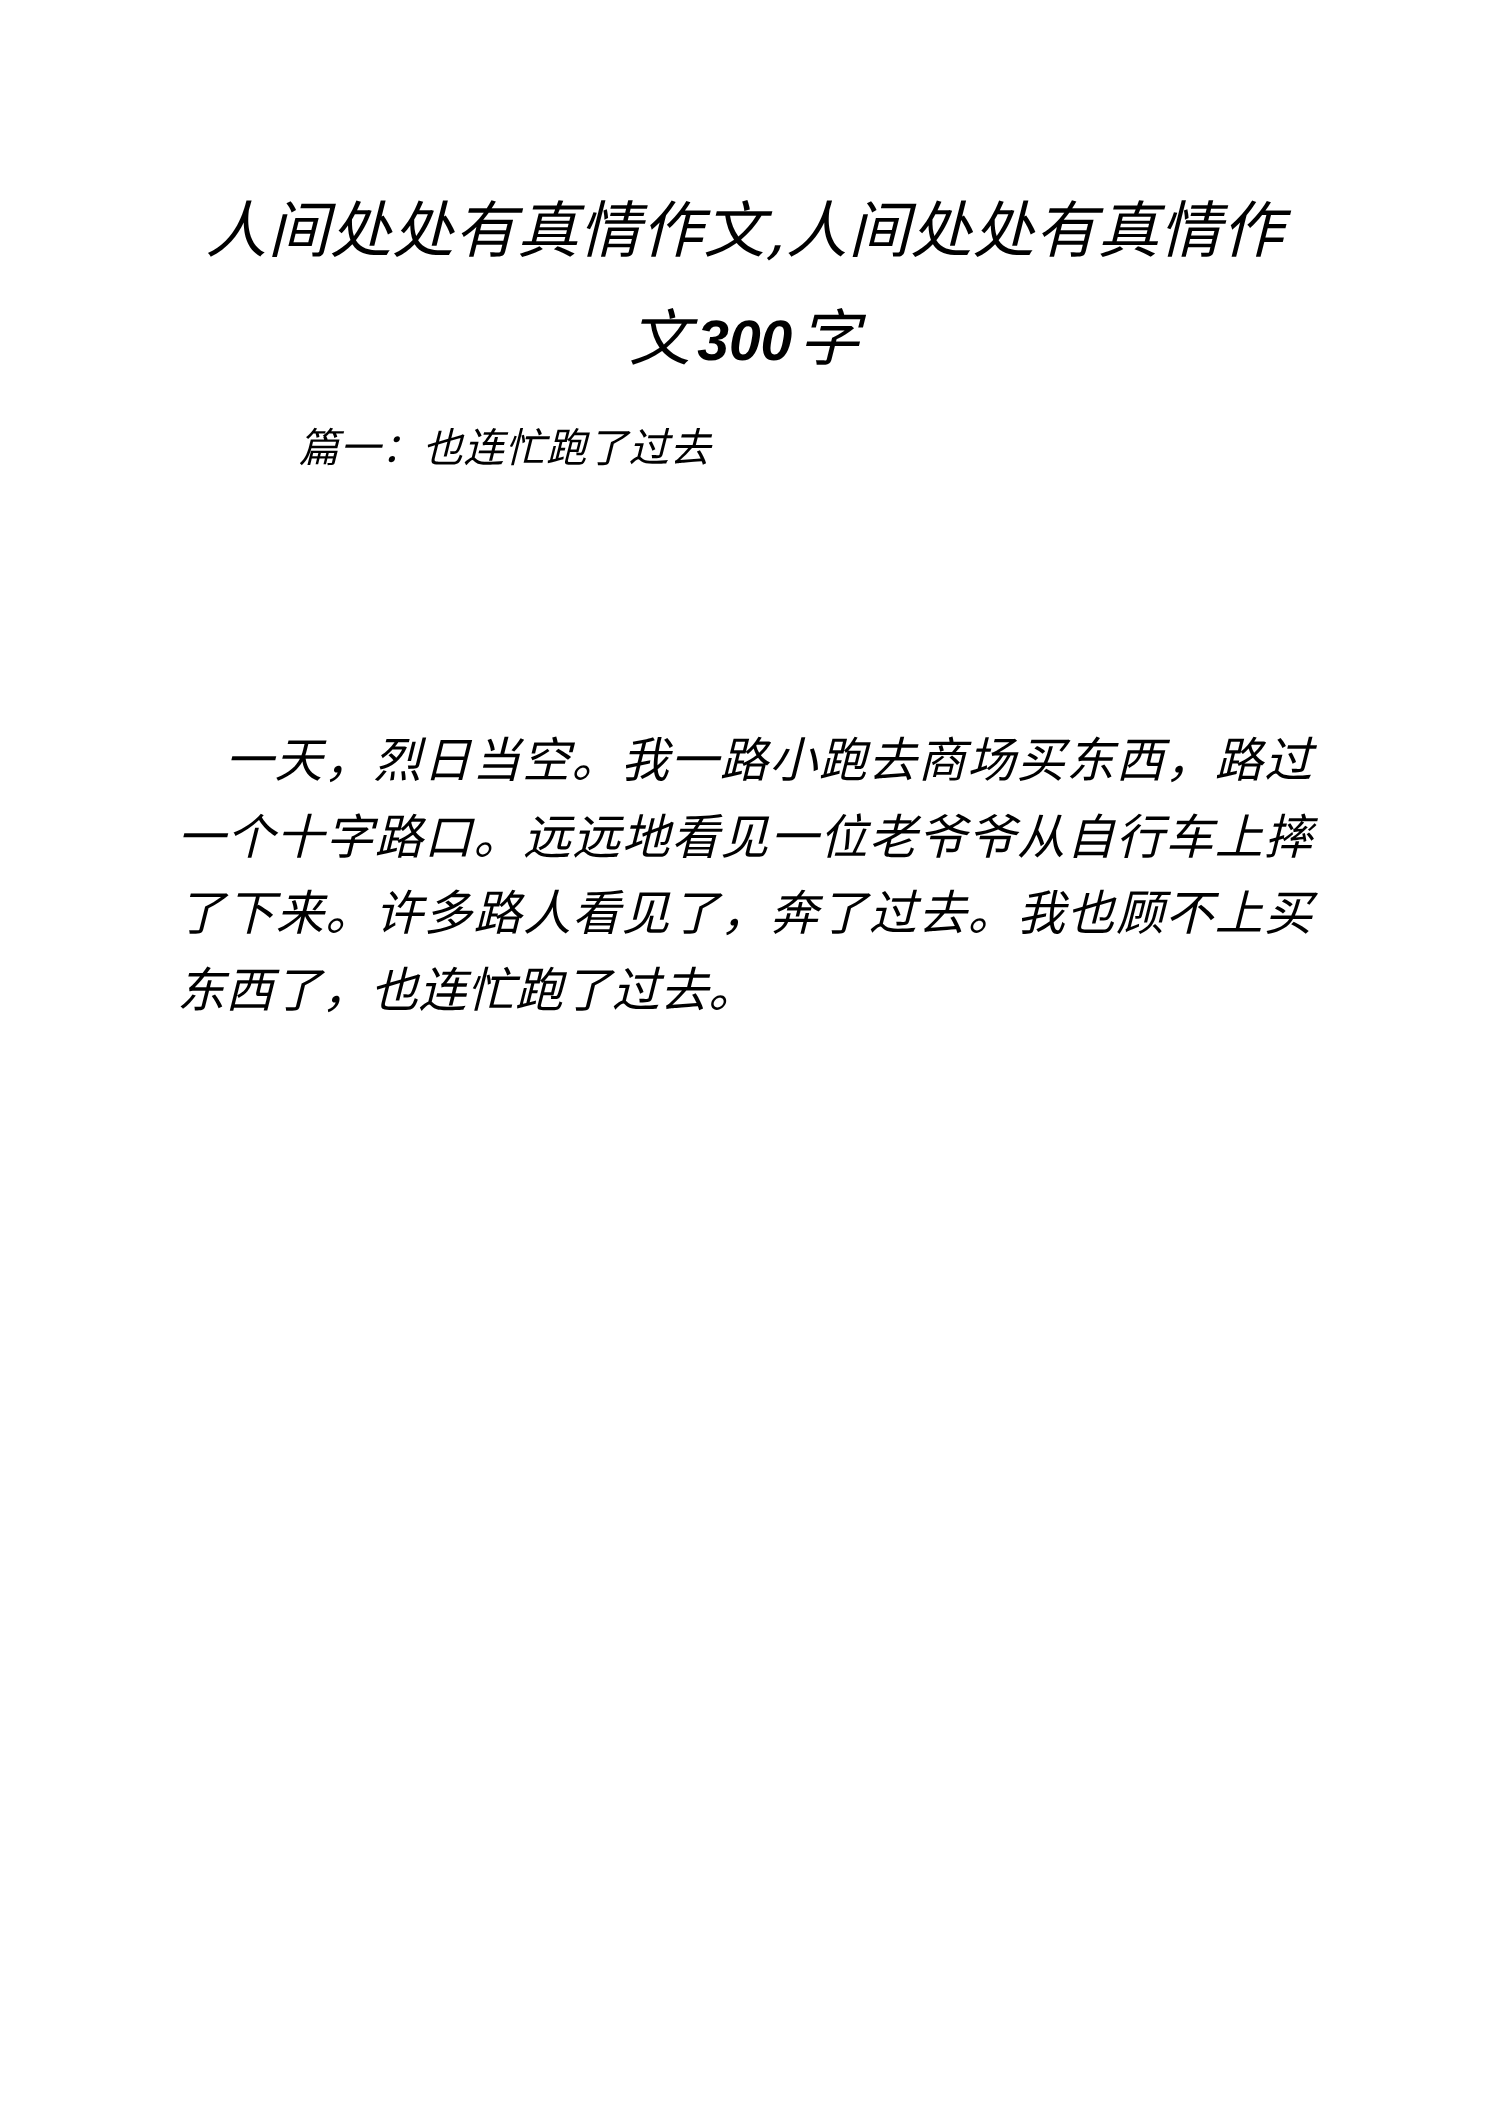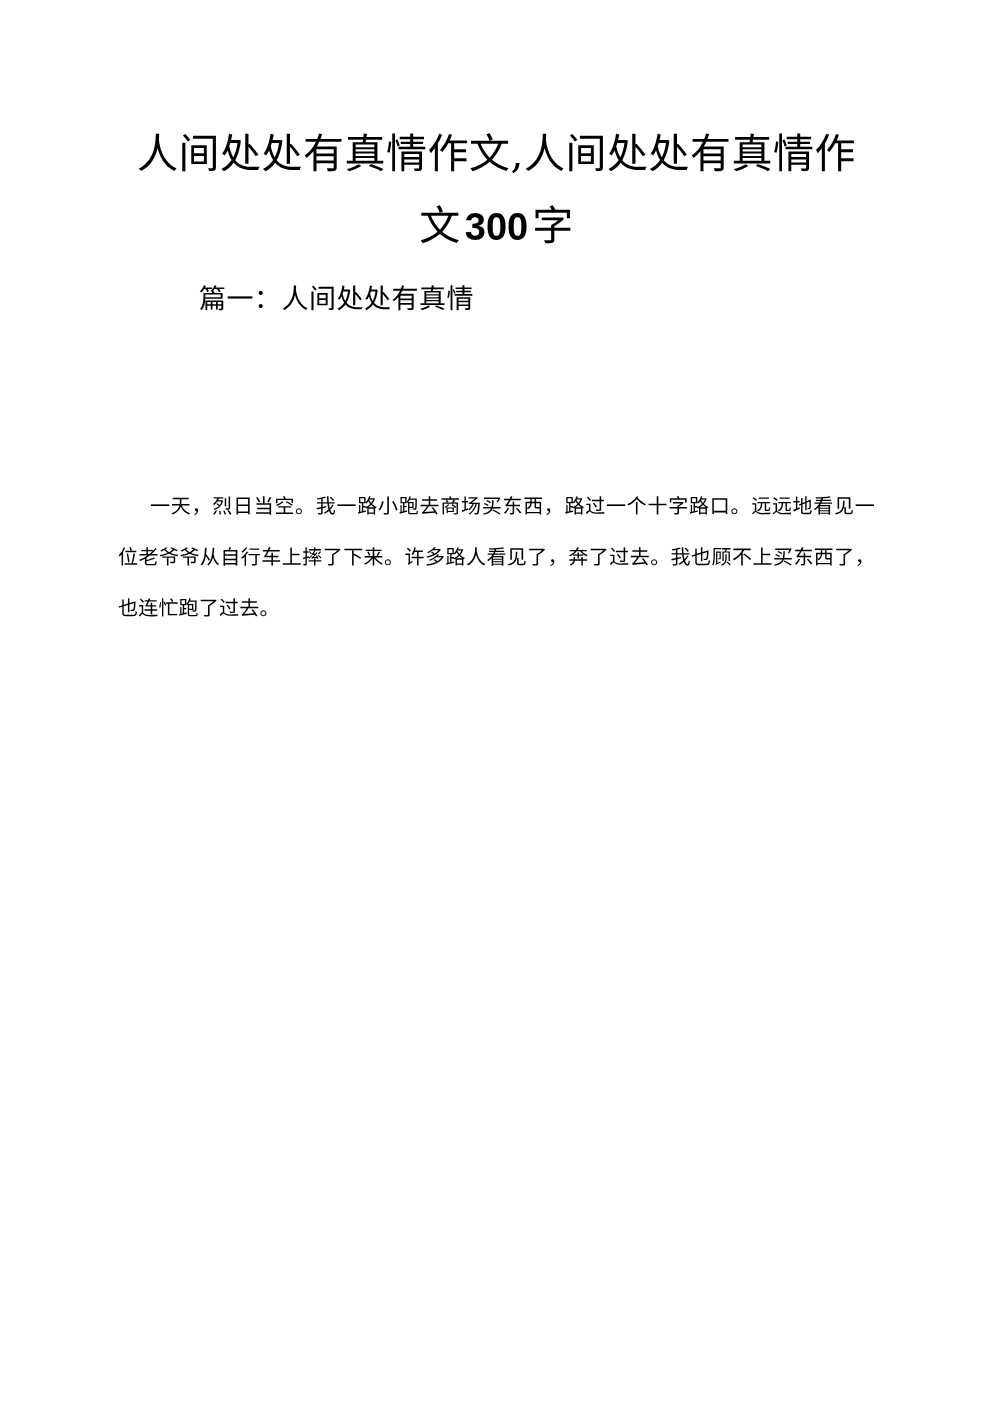--- a/index.html
+++ b/index.html
@@ -16,20 +16,21 @@
   }
 
   .page {
     position: relative;
     width: 993px;
     height: 1404px;
     background: #ffffff;
     margin: 0 auto;
     overflow: hidden;
     box-sizing: border-box;
+    font-style: italic;
   }
 
   .doc-body {
     position: absolute;
     left: 118px;
     top: 0;
     width: 757px;
   }
 
   
@@ -67,21 +68,21 @@
     text-indent: 81px;
     letter-spacing: 0.5px;
     color: #000000;
   }
 
   
   .para {
     margin: 0;
     padding: 0;
     font-family: "DejaVu Serif", "Liberation Serif", serif;
-    font-size: 20px;
+    font-size: 32px;
     line-height: 51px;
     font-weight: 400;
     text-align: justify;
     text-justify: inter-character;
     text-indent: 32px;
     letter-spacing: 0.2px;
     word-break: break-all;
     color: #000000;
   }
 
@@ -96,21 +97,21 @@
   .blank-tail { height: 120px; }
 </style>
 </head>
 <body>
 
 <div class="page">
   <div class="doc-body">
 
     <h1 class="doc-title"><span>人间处处有真情作文,人间处处有真情作</span><span>文</span><span class="num">300</span><span>字</span></h1>
 
-    <p class="doc-subtitle">篇一：人间处处有真情</p>
+    <p class="doc-subtitle">篇一：也连忙跑了过去</p>
 
     <div class="gap-after-subtitle"></div>
 
     <p class="para last-ragged">一天，烈日当空。我一路小跑去商场买东西，路过一个十字路口。远远地看见一位老爷爷从自行车上摔了下来。许多路人看见了，奔了过去。我也顾不上买东西了，也连忙跑了过去。</p>
 
     <div class="gap-between-paras"></div>
 
 
     <div class="blank-tail"></div>
 

